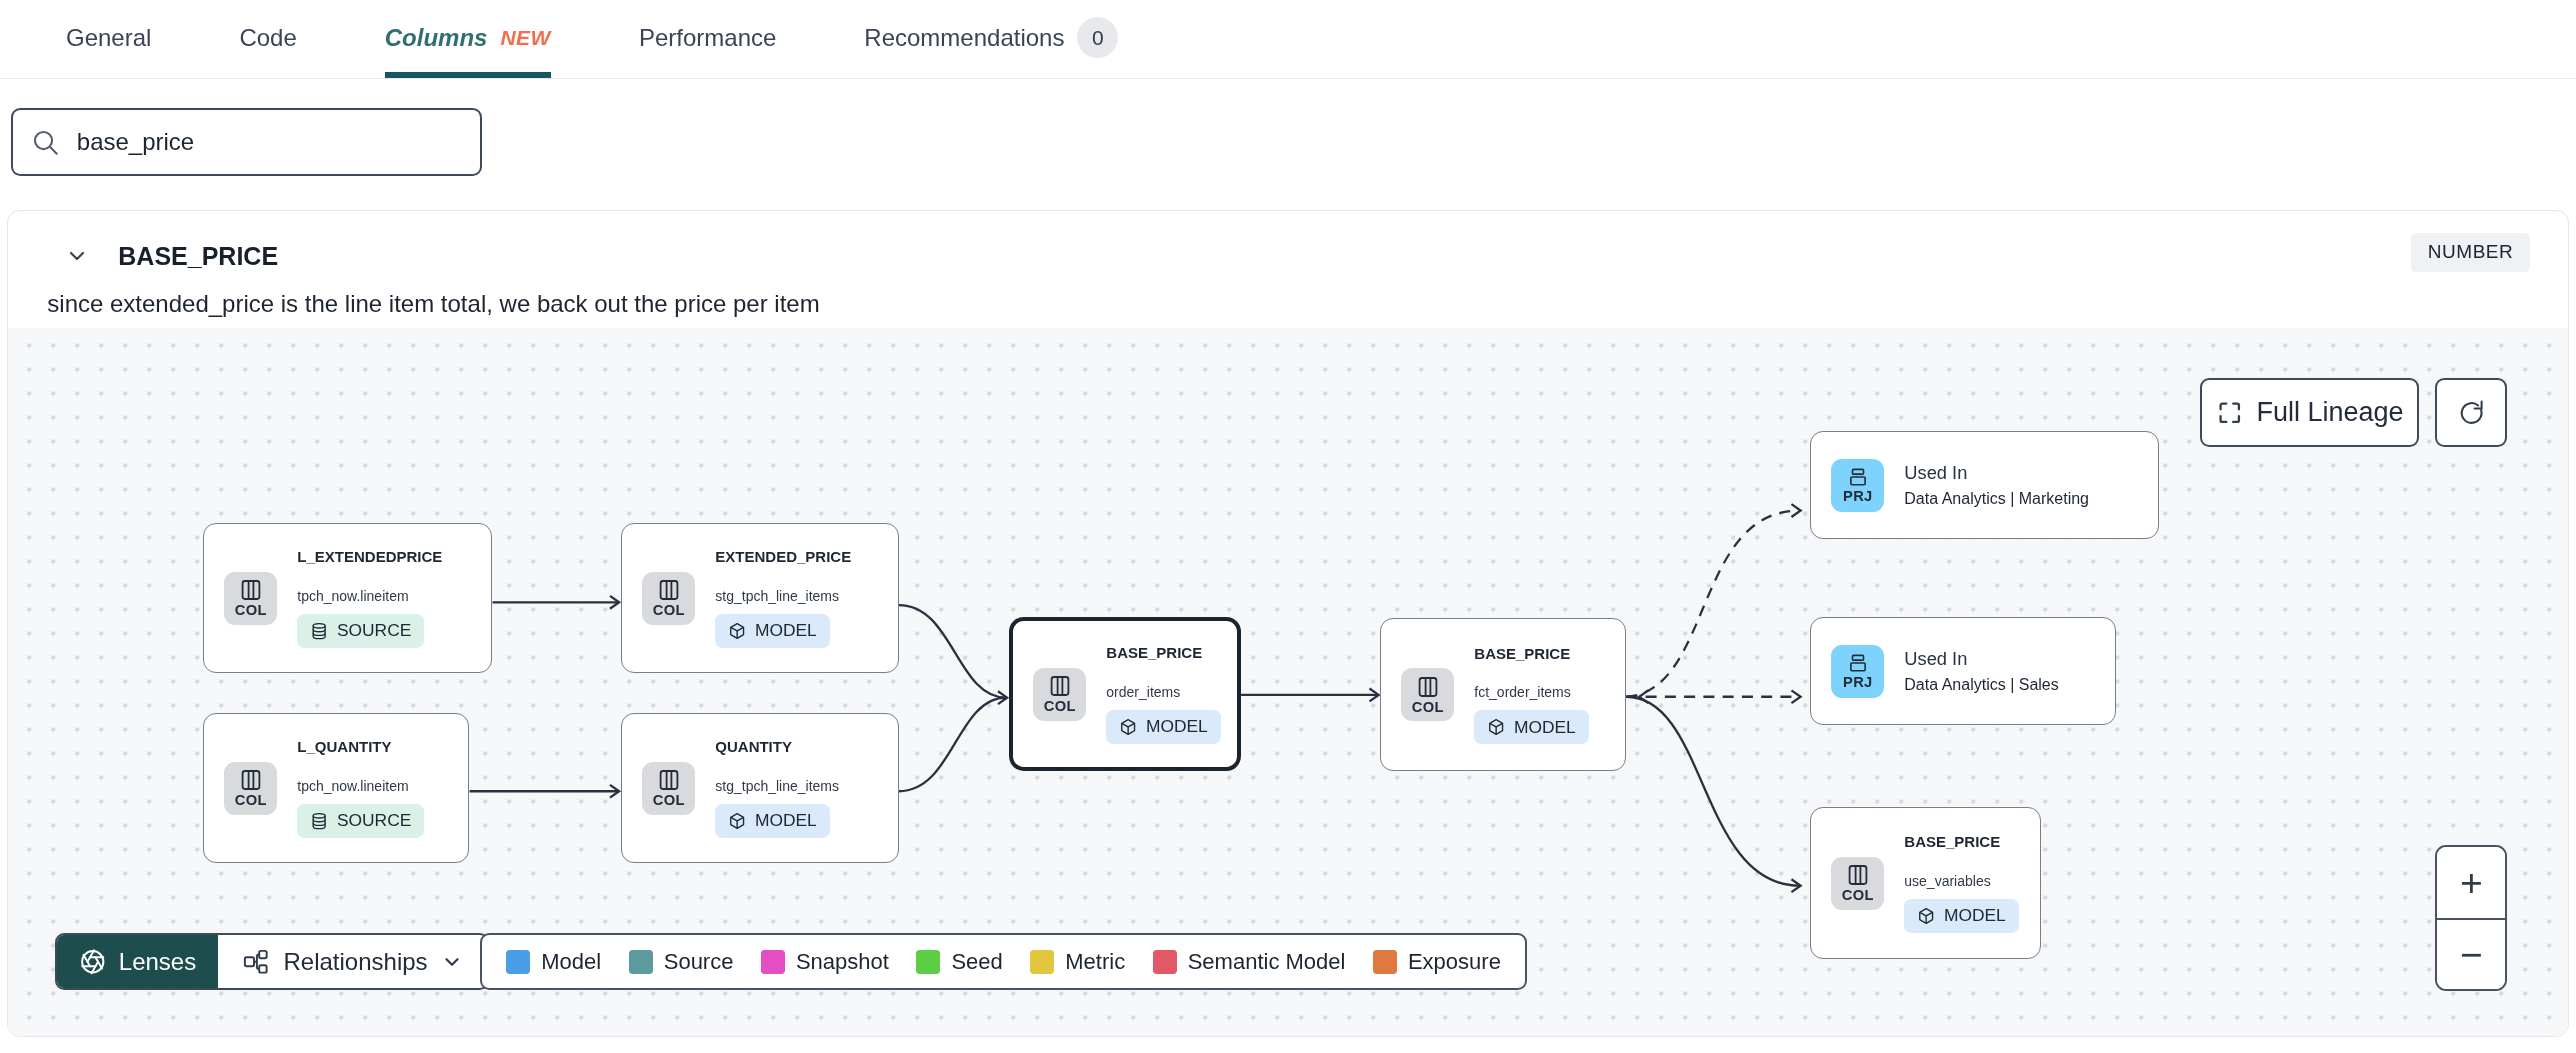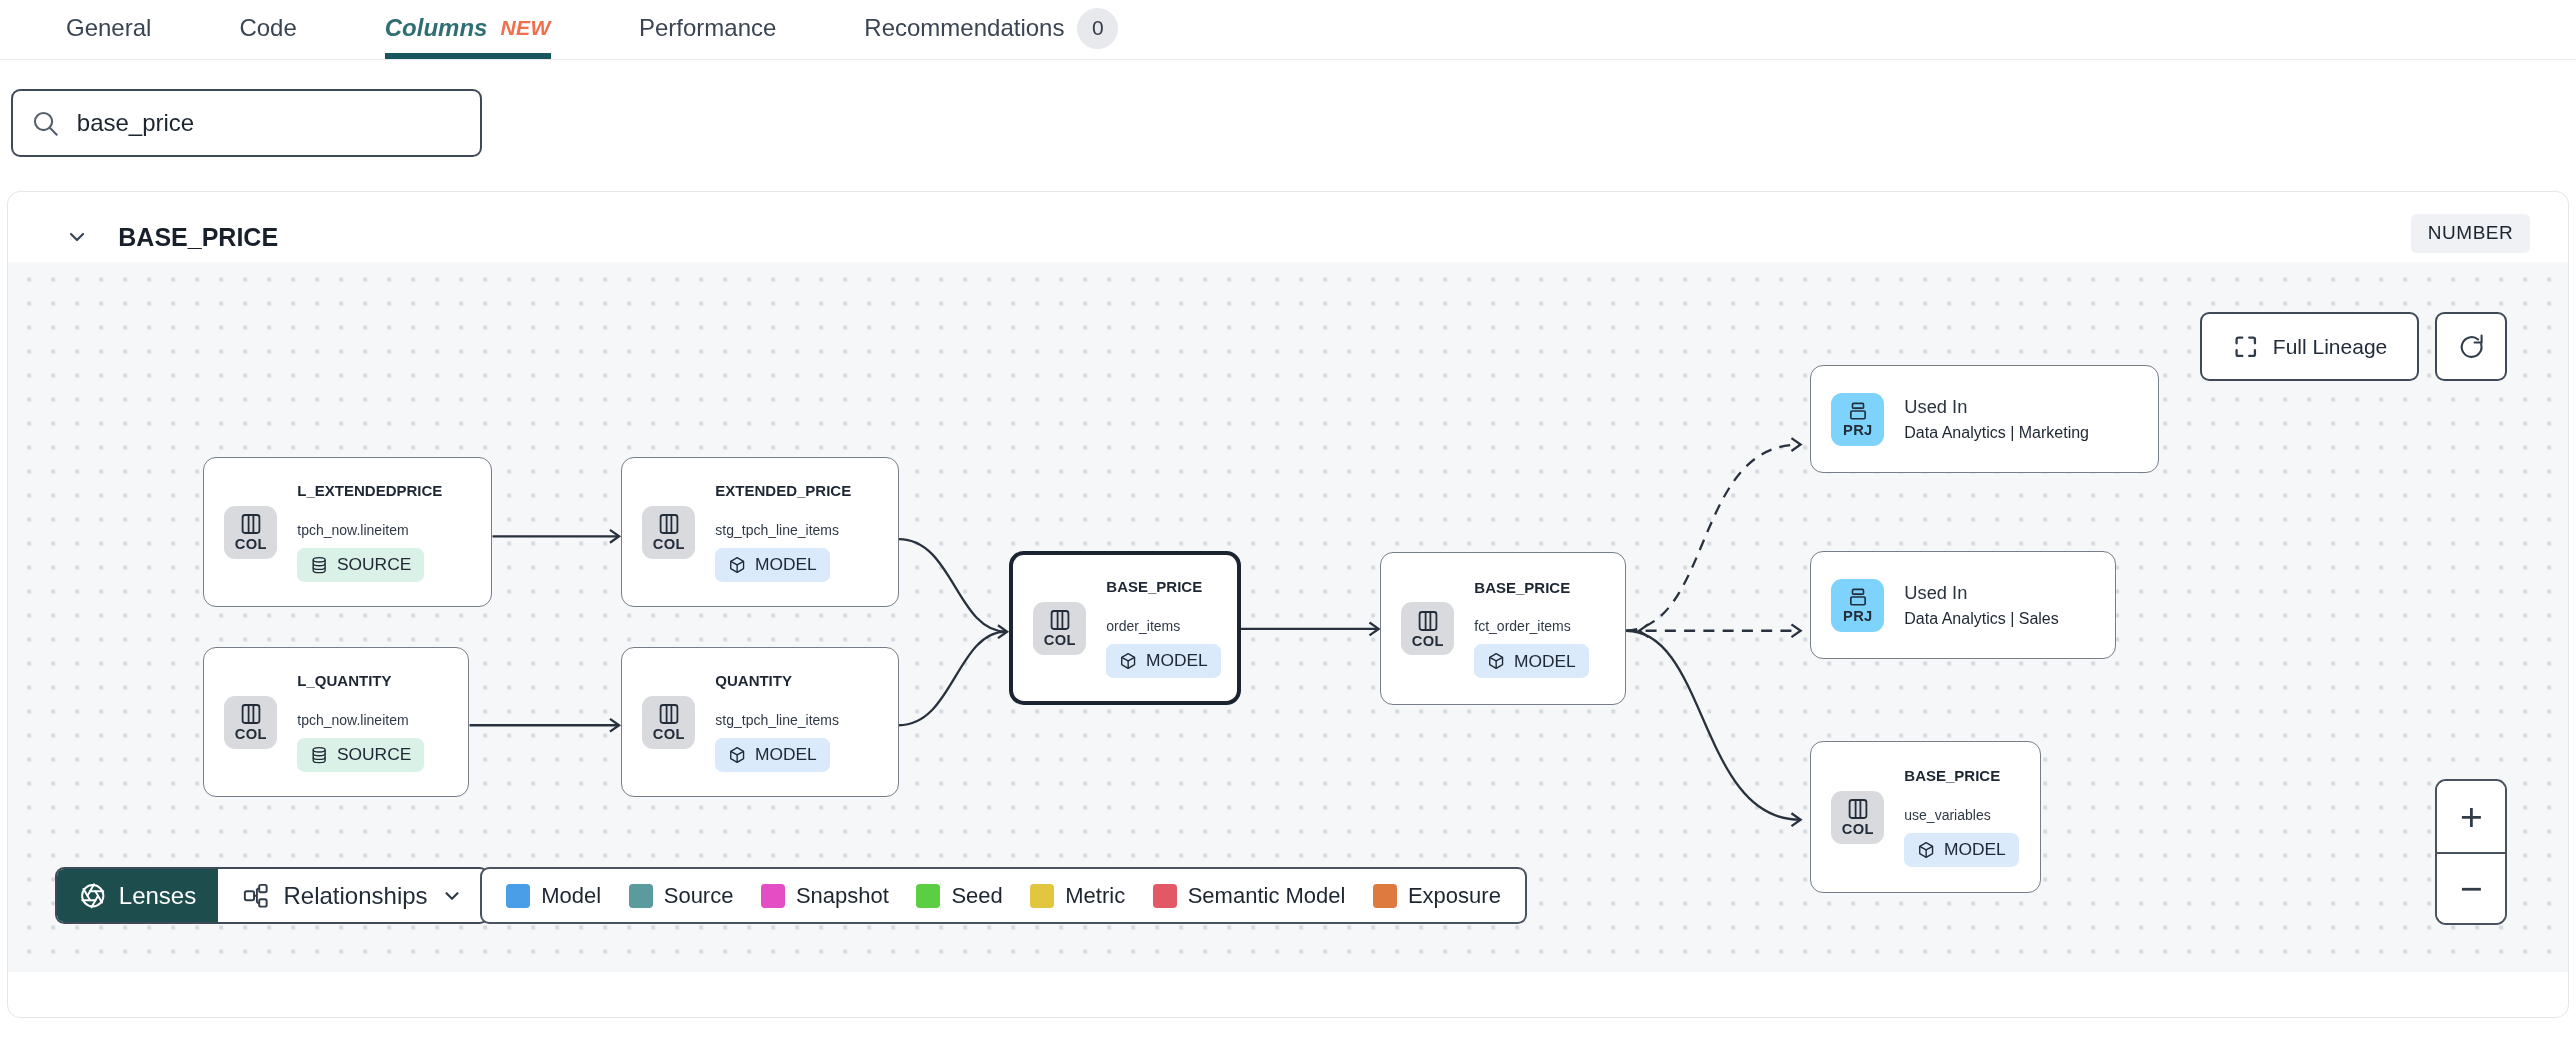--- a/index.html
+++ b/index.html
@@ -1,20 +1,20 @@
 <!DOCTYPE html>
 <html style="font-size:14.7px"><head>
 <meta charset="utf-8">
 <style>
   * { margin:0; padding:0; box-sizing:border-box; }
   html,body { width:2576px; height:1053px; background:#fff; overflow:hidden;
     font-family:"Liberation Sans", sans-serif; color:#222c3a; }
 
   
-  .tabbar { height:60px; display:flex; align-items:stretch; padding-left:66px;
+  .tabbar { height:79px; display:flex; align-items:stretch; padding-left:66px;
     border-bottom:1.8px solid #e7e9ec; }
   .tab { display:flex; align-items:center; gap:13px; margin-right:88px;
     font-size:24px; color:#3a4554; cursor:pointer;
     border-bottom:6.4px solid transparent; padding-top:3.7px; }
   .tab.active { color:#2f6e72; font-weight:700; border-bottom-color:#17565c;font-style:italic; }
   .tab .new { color:#ef6f4f; font-weight:700; font-size:21px; letter-spacing:0.5px; }
   .tab .count { background:#e8e9ec; color:#333c49; min-width:41px; height:41px;
     border-radius:21px; display:flex; align-items:center; justify-content:center;
     font-size:21px; }
 
@@ -65,21 +65,21 @@
     color:#202a37; margin-top:3.7px; }
   .nbadge svg { stroke:#202a37; }
   .badge-source { background:#daf1e7; }
   .badge-model { background:#daeafa; }
   .nkicker { font-size:18.3px; color:#29323f; }
   .ntitle-lg { font-size:16px; color:#1d2633; white-space:nowrap; }
 
   
   .btn { position:absolute; background:#fff; border:2.3px solid #3f4a59;
     border-radius:9.2px; display:flex; align-items:center; justify-content:center;
-    gap:13px; font-size:21px; color:#222c3a; cursor:pointer; }
+    gap:13px; font-size:27px; color:#222c3a; cursor:pointer; }
   .btn svg { stroke:#313c4b; }
   #full-lineage { left:2192px; top:50px; width:219px; height:69px; }
   #refresh-btn { left:2427px; top:50px; width:72px; height:69px; }
   .zoom-group { position:absolute; left:2427px; top:517px; width:72px;
     border:2.3px solid #49525f; border-radius:11px; overflow:hidden; background:#fff; }
   .zoom-group .zbtn { height:71px; display:flex; align-items:center; justify-content:center;
     font-size:39px; font-weight:300; color:#313c4b; cursor:pointer; background:#fff; }
   .zoom-group .zbtn + .zbtn { border-top:2.3px solid #49525f; }
 
   .lens-group { position:absolute; left:47px; top:605px; height:57px; display:flex;
@@ -131,20 +131,21 @@
 </div>
 
 <section class="card">
   <div class="card-head">
     <svg width="24" height="24" viewBox="0 0 20 20" fill="none" stroke-width="1.8" stroke-linecap="round" stroke-linejoin="round">
       <path d="M5 7.5 l5 5 5-5"></path>
     </svg>
     <span class="card-title">BASE_PRICE</span>
     <span class="type-badge">NUMBER</span>
   </div>
+  <div class="card-desc">since extended_price is the line item total, we back out the price per item</div>
 
   <div class="canvas">
 
     <svg class="edges" width="2556" height="710" viewBox="0 0 2786 774">
       <path d="M528 299 L666 299"></path>
       <path d="M656 292 L666 299 L656 306"></path>
       <path d="M503 505 L666 505"></path>
       <path d="M656 498 L666 505 L656 512"></path>
       <path d="M971 302 C1030 302 1034 403 1088 403"></path>
       <path d="M971 505 C1030 505 1034 403 1088 403"></path>

